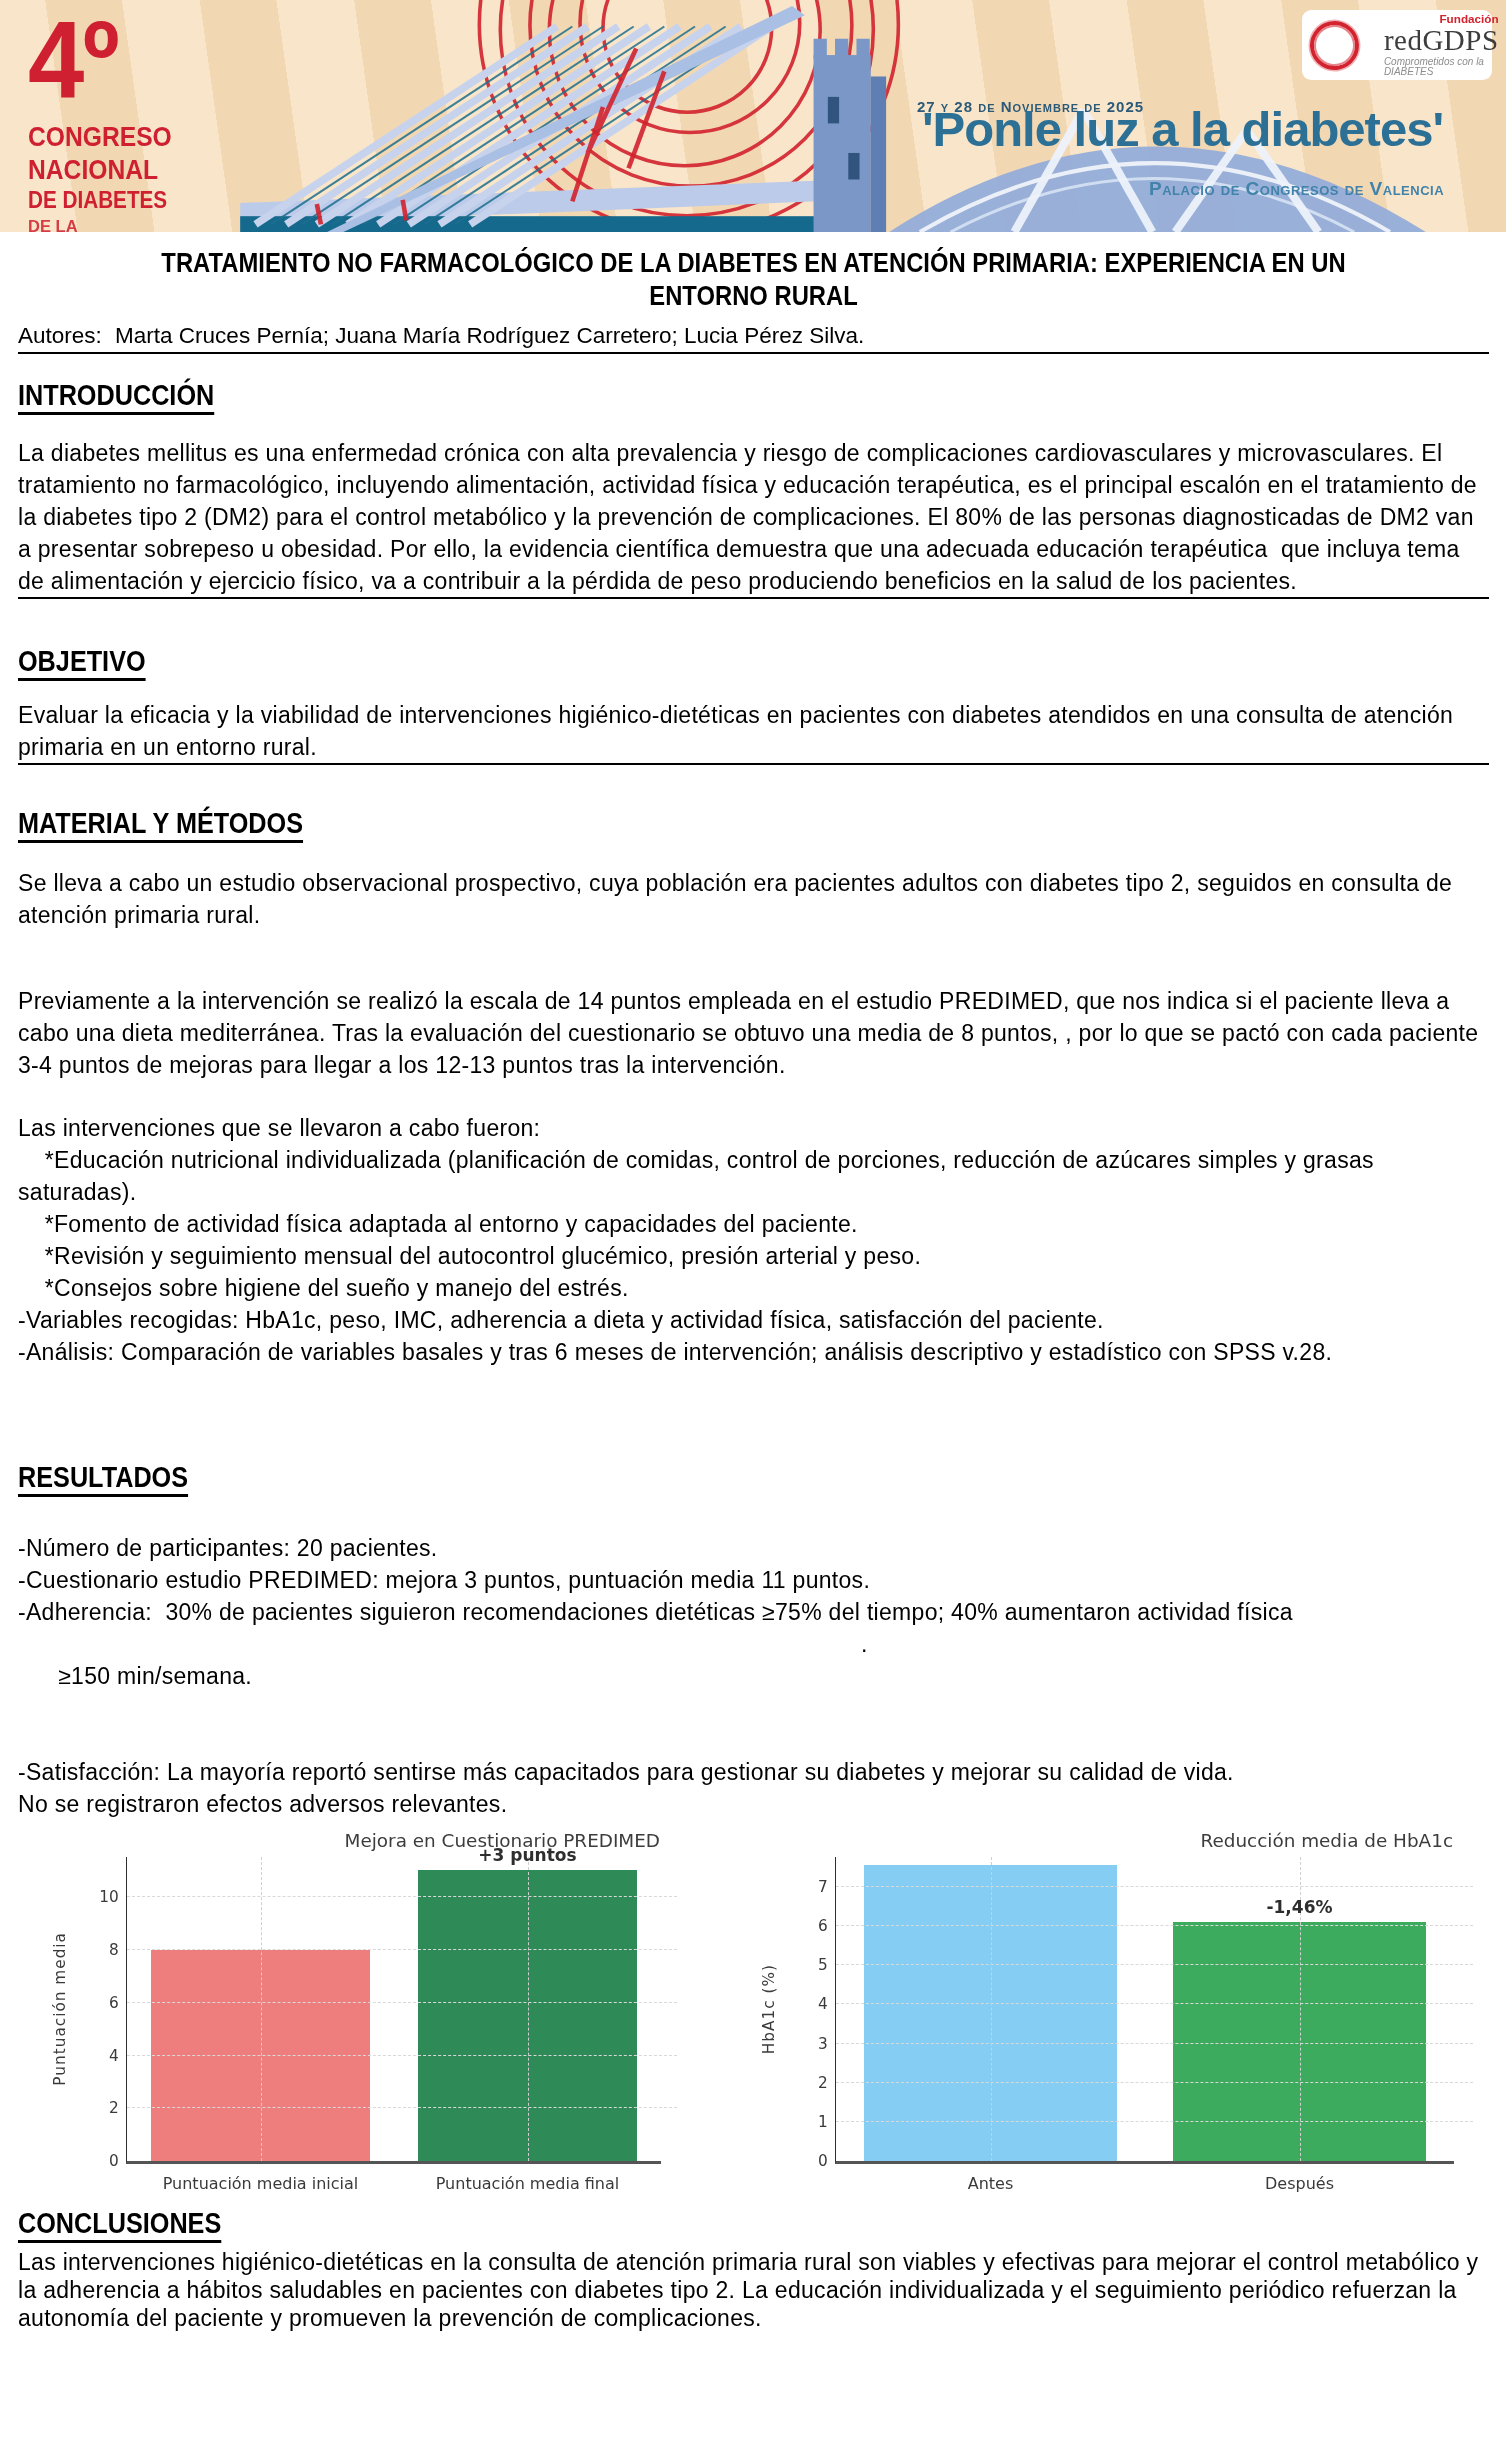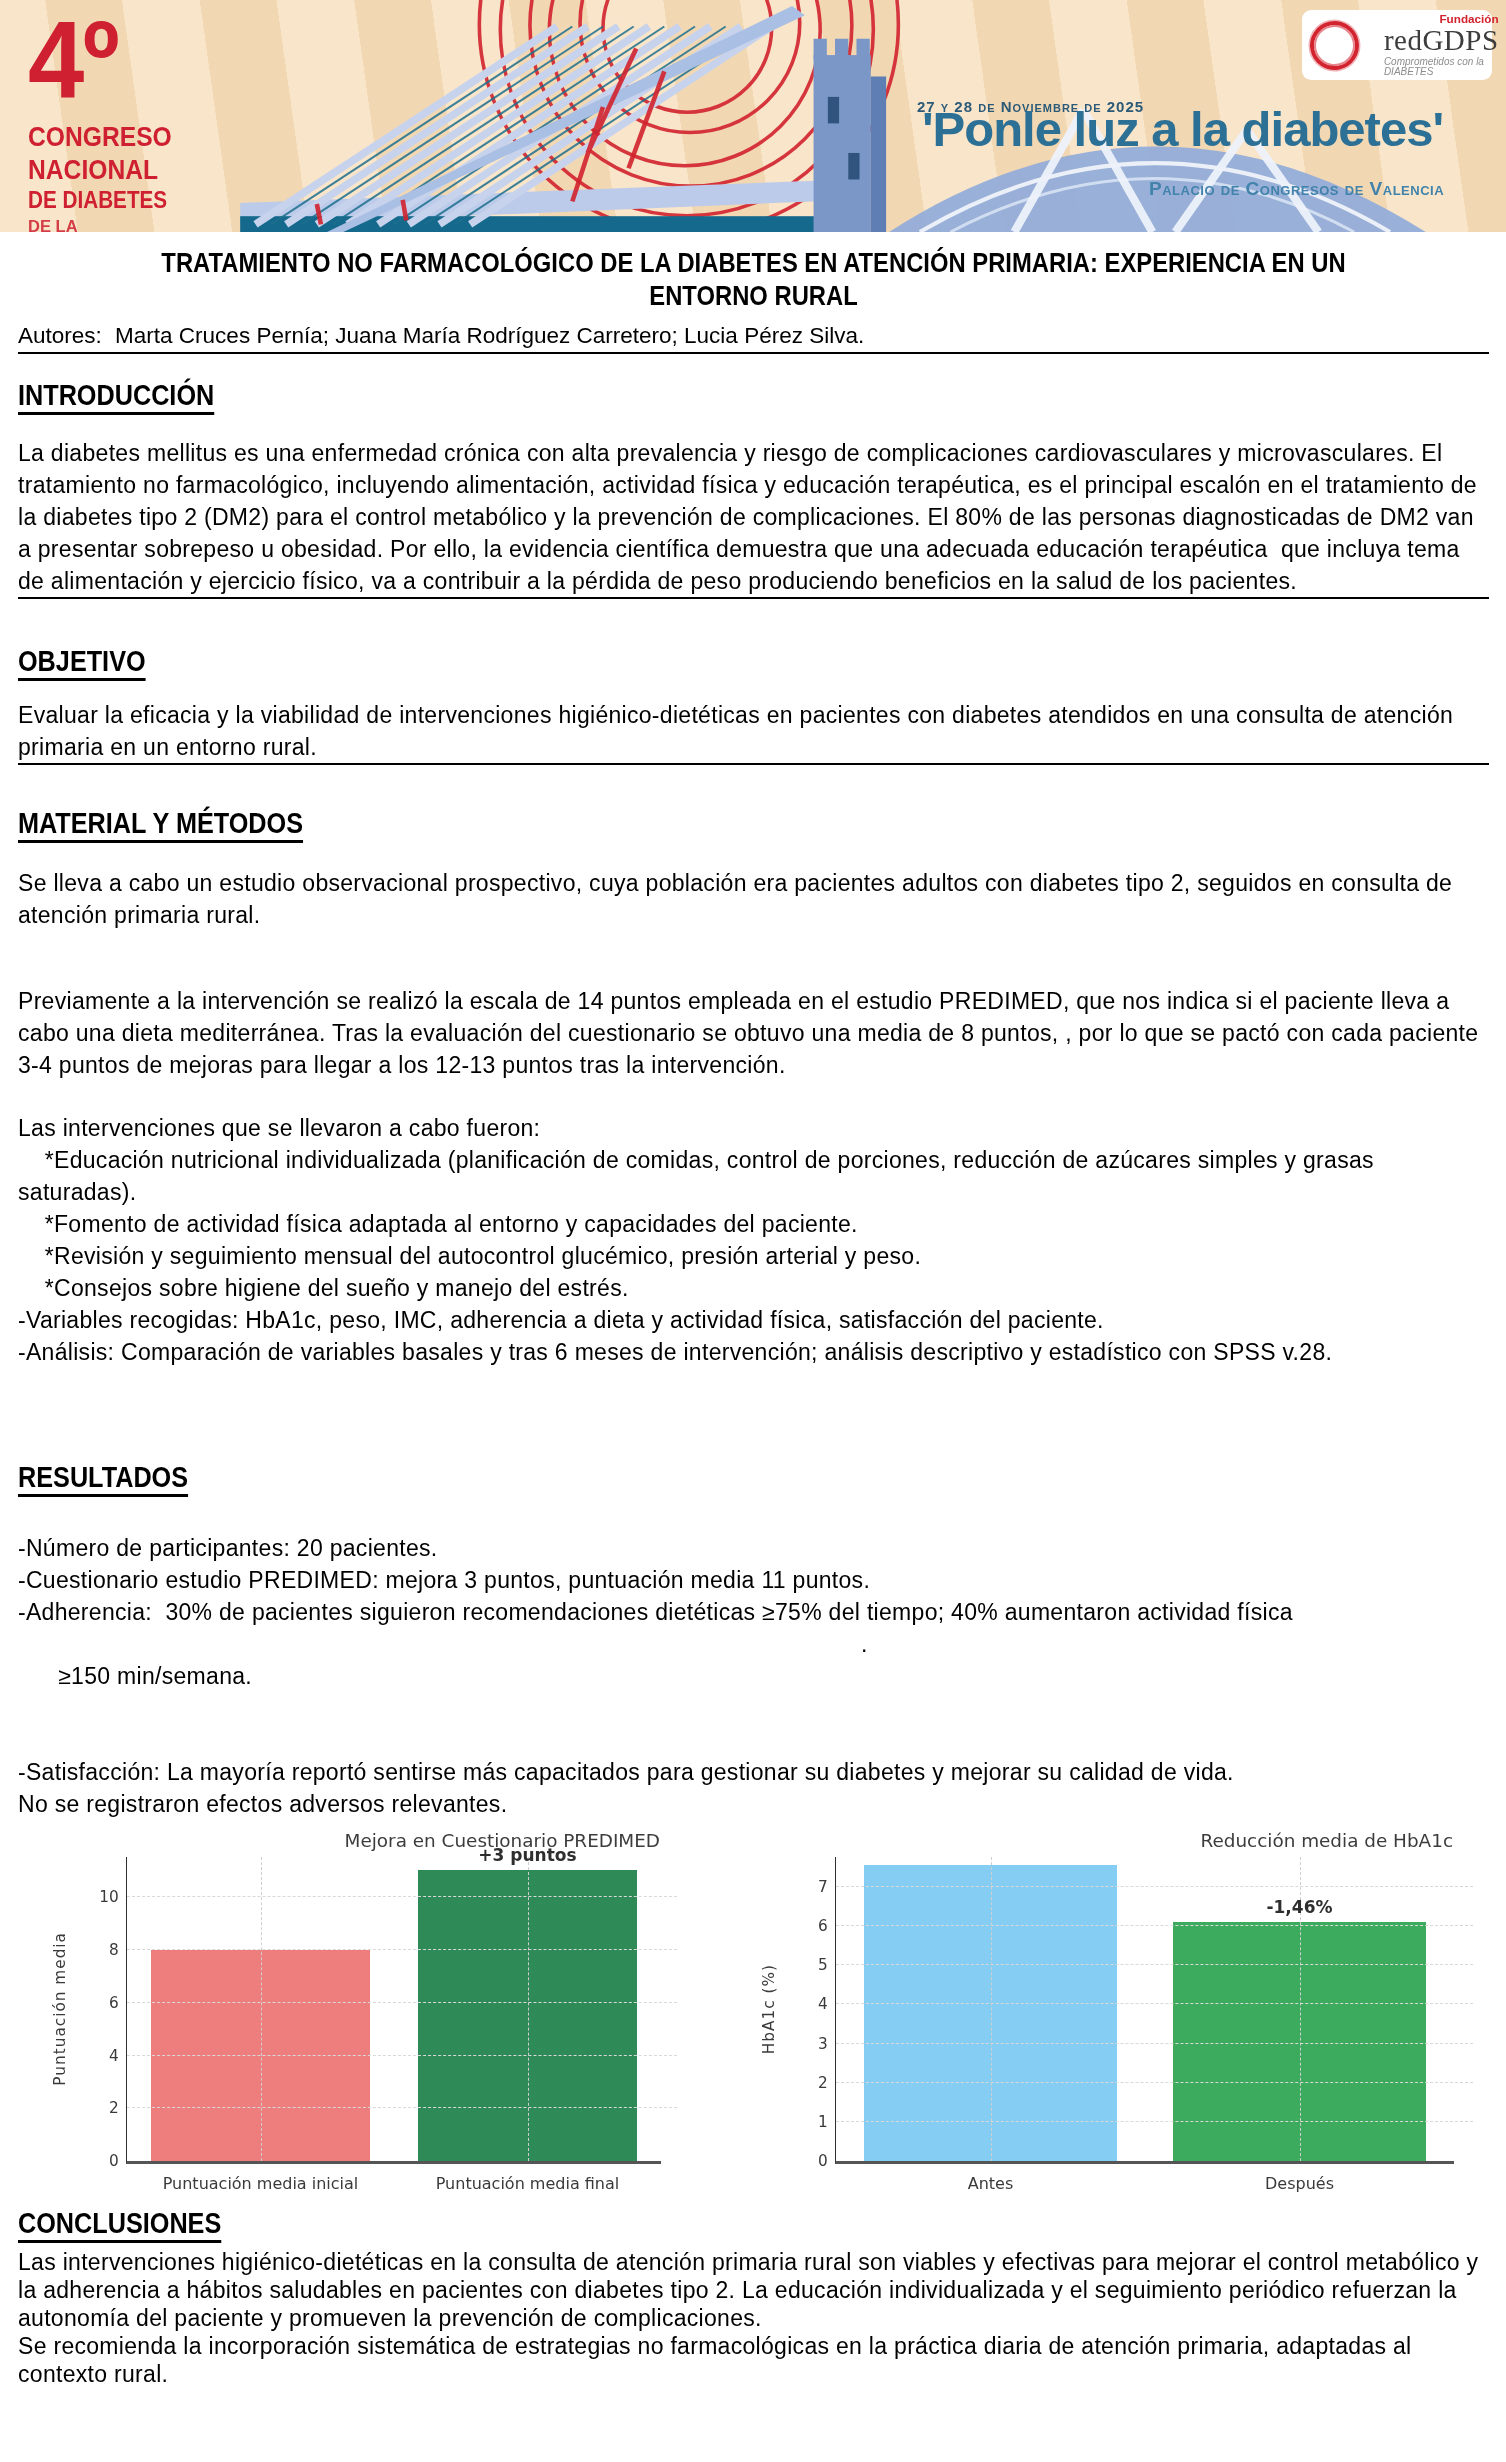--- a/index.html
+++ b/index.html
@@ -318,17 +318,16 @@
             <div class="xtick" style="left: 75%;">Después</div>
             <div class="annot" style="left: 75%; bottom: calc(78.7097% + 5.1px);">-1,46%</div>
           </div>
       </div>
     </figure>
   </div>
 
   <div><span class="sec-h h-conc">CONCLUSIONES</span></div>
   <div class="conc-body">
     <div class="para">Las intervenciones higiénico-dietéticas en la consulta de atención primaria rural son viables y efectivas para mejorar el control metabólico y la adherencia a hábitos saludables en pacientes con diabetes tipo 2. La educación individualizada y el seguimiento periódico refuerzan la autonomía del paciente y promueven la prevención de complicaciones.</div>
-    <div class="para">Se recomienda la incorporación sistemática de estrategias no farmacológicas en la práctica diaria de atención primaria, adaptadas al contexto rural.</div>
   </div>
 
 </div>
 
 
 </body></html>

